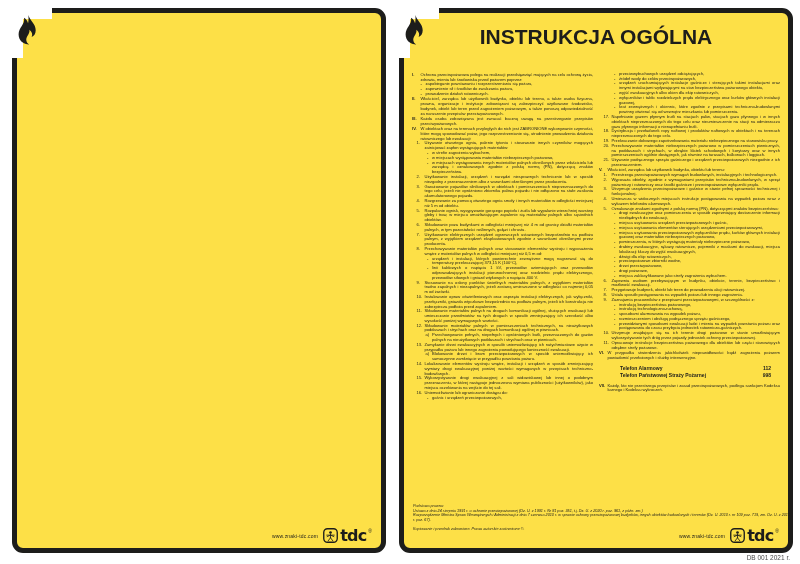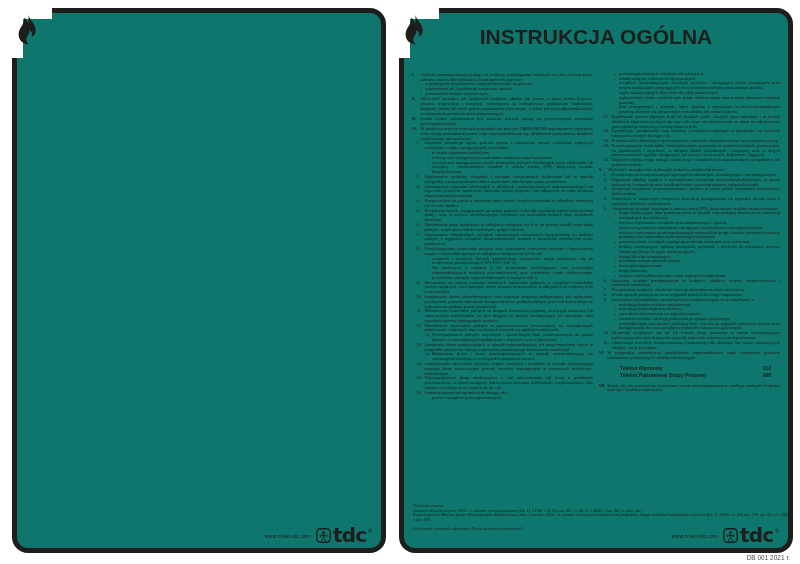--- a/index.html
+++ b/index.html
@@ -1,34 +1,34 @@
 <!DOCTYPE html>
 <html><head>
 <meta charset="utf-8">
 <style>
   html,body{margin:0;padding:0;}
   body{
     width:800px;height:564px;position:relative;background:#ffffff;
     font-family:"Liberation Sans",sans-serif;color:#1d1d1b;overflow:hidden;
   }
   .page{
-    position:absolute;background:#0f766e;border:5px solid #1d1d1b;
-    border-radius:16px;box-sizing:border-box;
+    position:absolute;background:#fde047;border:5px solid #1d1d1b;
+    border-radius:11px;box-sizing:border-box;
   }
   #page-left{left:12px;top:8px;width:374px;height:545px;}
   #page-right{left:399px;top:8px;width:394px;height:545px;}
   
   .gap-h{position:absolute;left:-5px;top:-5px;width:40px;height:11px;background:#fff;}
   .gap-v{position:absolute;left:-5px;top:-5px;width:11px;height:50px;background:#fff;}
   .flame{position:absolute;left:-2px;top:1px;width:27px;height:38px;}
   
   .brand{position:absolute;right:9px;bottom:5px;display:flex;align-items:center;gap:5px;}
   .site{font-size:5px;letter-spacing:0.2px;color:#1d1d1b;}
   .logo{display:flex;align-items:flex-start;gap:2px;}
-  .logo-text{font-weight:bold;font-size:20px;line-height:15px;letter-spacing:-0.8px;font-family:"DejaVu Sans",sans-serif;}
+  .logo-text{font-weight:bold;font-size:16px;line-height:15px;letter-spacing:-0.8px;font-family:"DejaVu Sans",sans-serif;}
   .reg{font-size:5px;line-height:6px;}
   
   .title1{margin:13px 6px 0 6px;text-align:center;font-size:21px;font-weight:bold;line-height:22px;}
   .title2{margin:1px 6px 0 6px;text-align:center;font-size:15.5px;font-weight:bold;line-height:16px;}
   .cols{position:absolute;left:8px;top:58px;display:flex;}
   .colouter{width:181px;height:438px;overflow:hidden;}
   .colouter.first{margin-right:6px;}
   .colinner{width:362px;transform:scale(0.5);transform-origin:0 0;
     font-size:8.2px;line-height:9.6px;text-align:justify;}
   .blk{display:flex;}

